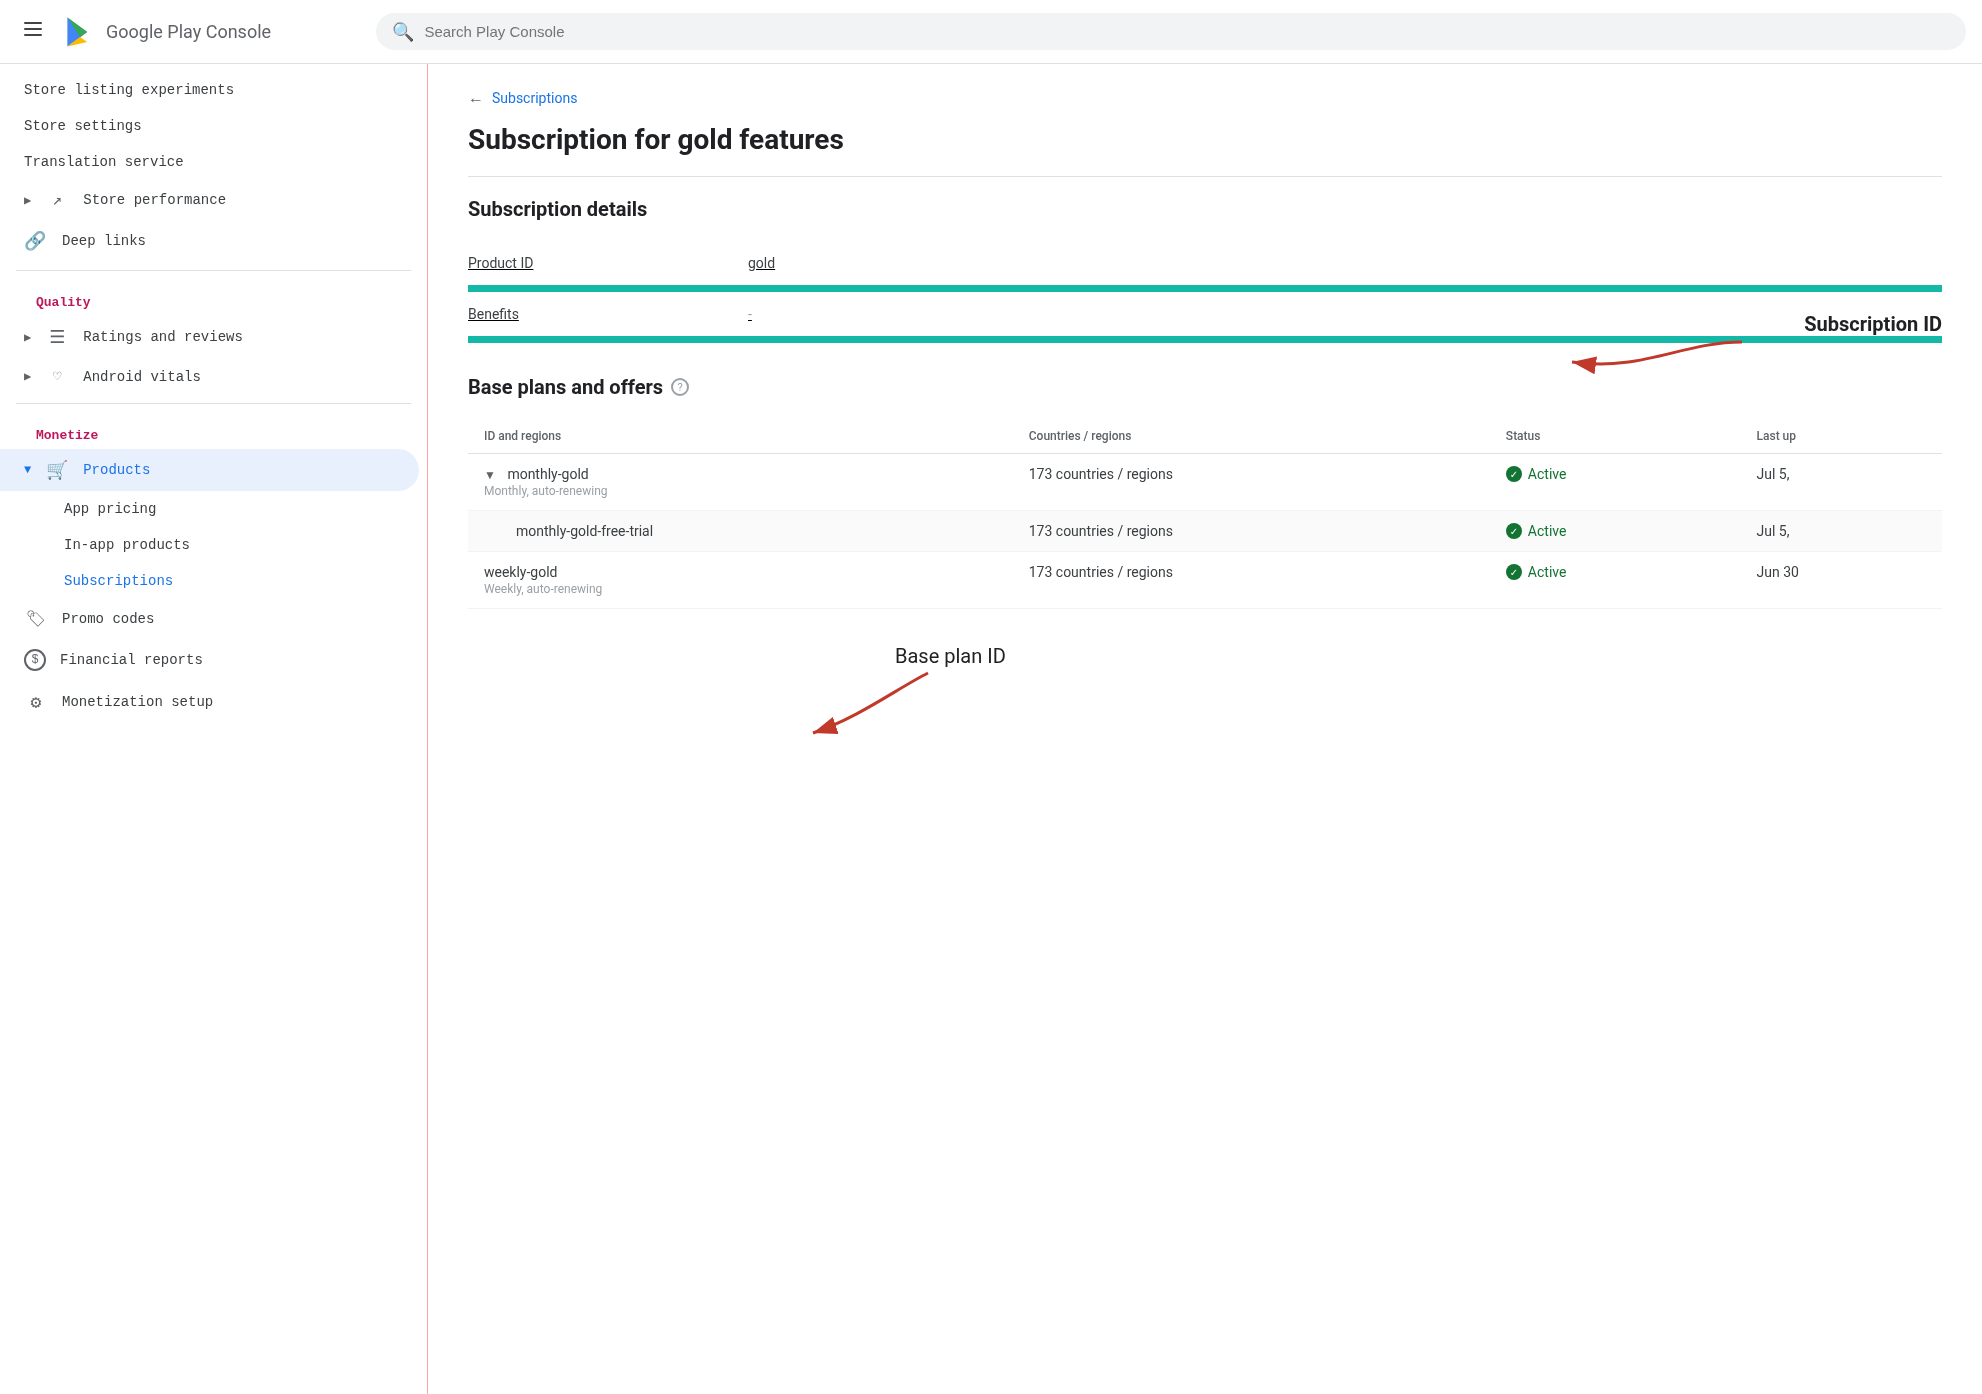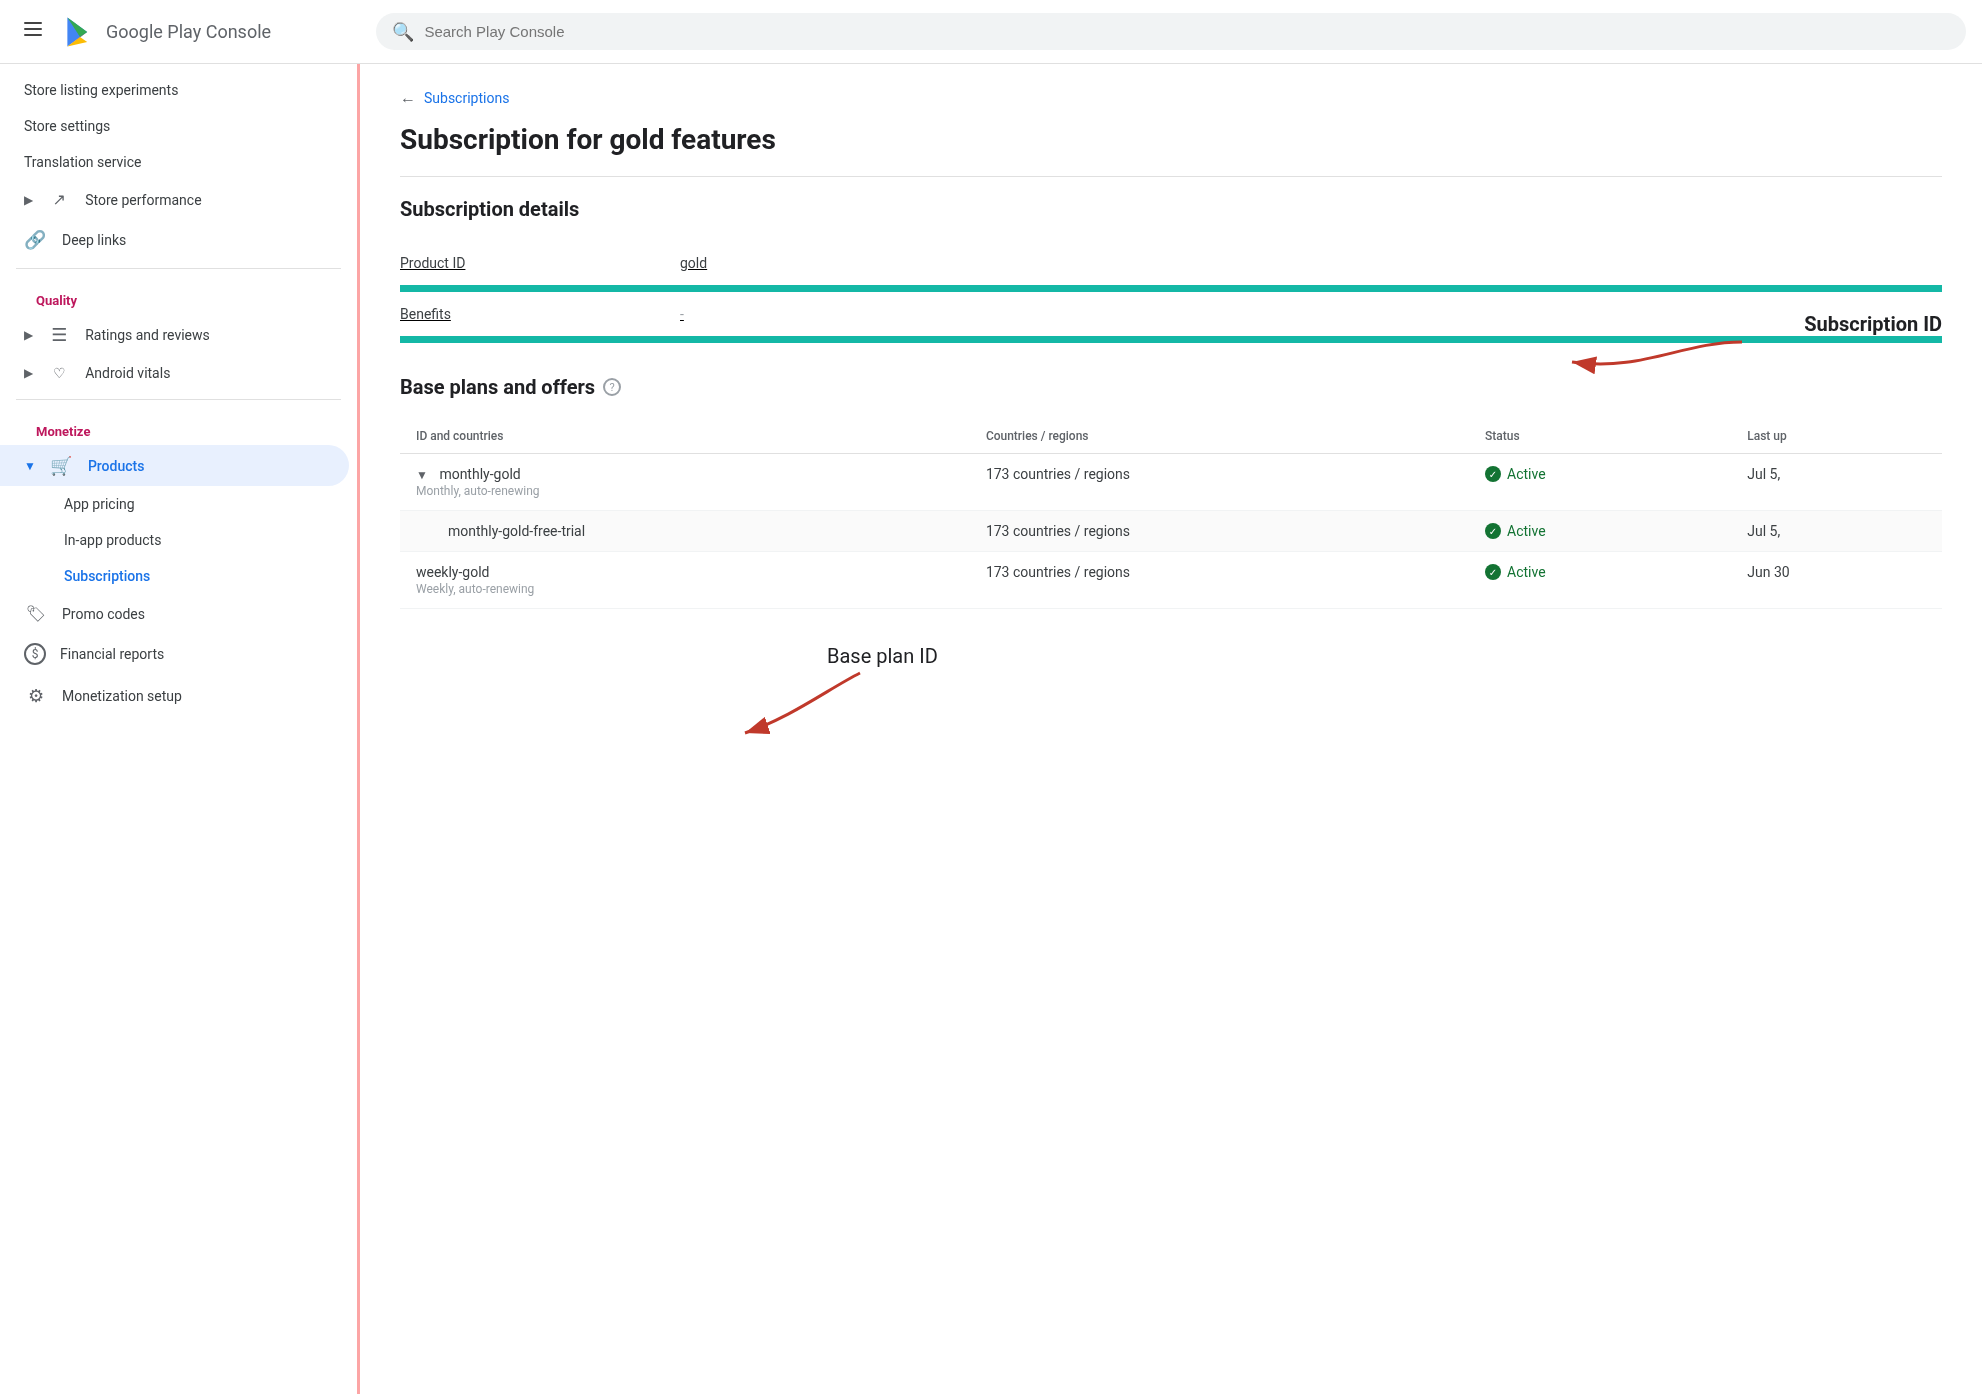--- a/index.html
+++ b/index.html
@@ -23,22 +23,23 @@
       border-radius: 24px; padding: 8px 16px; gap: 10px;
     }
     .search-icon { color: #9aa0a6; font-size: 18px; }
     .search-input { border: none; background: transparent; outline: none; font-size: 15px; color: #3c4043; width: 100%; }
 
     
     .main-layout { display: flex; flex: 1; overflow: hidden; }
 
     
     .sidebar {
-      width: 360px; flex-shrink: 0; overflow-y: auto; border-right: 3px solid #fca5a5;
+      width: 428px; flex-shrink: 0; overflow-y: auto; border-right: 1px solid #fca5a5;
       padding: 8px 0;
+      font-family: Liberation Mono, monospace;
     }
     .sidebar-item {
       display: flex; align-items: center; padding: 10px 16px 10px 24px; gap: 14px;
       cursor: pointer; font-size: 14px; color: #3c4043; border-radius: 0 24px 24px 0;
       margin-right: 8px; transition: background 0.15s;
     }
     .sidebar-item.active { background: #e8f0fe; color: #1a73e8; font-weight: 500; }
     .sidebar-item.active .sidebar-icon { color: #1a73e8; }
     .sidebar-icon { font-size: 18px; color: #5f6368; width: 24px; text-align: center; flex-shrink: 0; }
     .sidebar-label { flex: 1; }
@@ -202,21 +203,21 @@
     </div>
 
     <div class="base-plans-header">
       <div class="base-plans-title">Base plans and offers</div>
       <div class="help-icon">?</div>
     </div>
 
     <table class="plans-table">
       <thead>
         <tr>
-          <th>ID and countries</th>
+          <th>ID and regions</th>
           <th>Countries / regions</th>
           <th>Status</th>
           <th>Last up</th>
         </tr>
       </thead>
       <tbody>
 
         <tr>
           <td>
             <span class="expand-arrow">▼</span>

